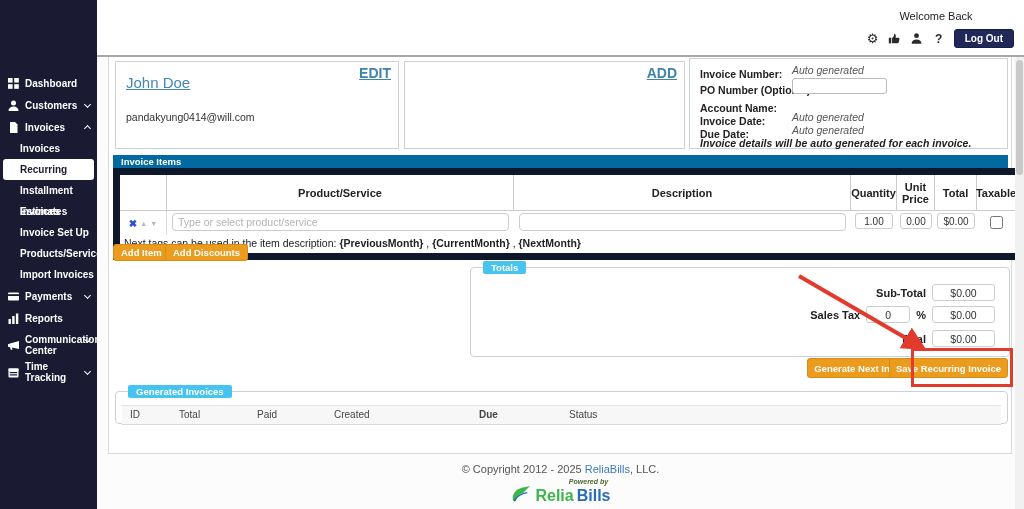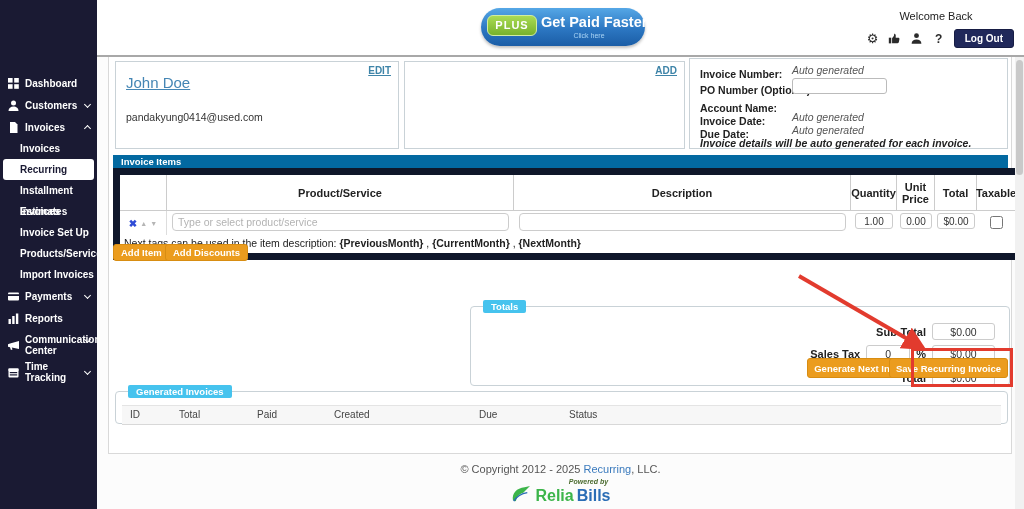--- a/index.html
+++ b/index.html
@@ -41,21 +41,21 @@
   .help-glyph { font-size:12px; font-weight:700; color:#2b2b2b; }
   .logout-btn { background:#20285a; color:#fff; font-size:10px; font-weight:700; border:1px solid #171d44;
                 border-radius:3px; padding:3px 10px; cursor:pointer; font-family:"Liberation Sans",sans-serif; }
 
   
   .content-bg { position:absolute; left:97px; top:57px; width:927px; height:452px; background:#fcfcfc; }
   .panel { position:absolute; left:108px; top:57px; width:904px; height:397px; background:#fff;
            border:1px solid #d9d9d9; border-top:none; }
 
   .box { position:absolute; background:#fff; border:1px solid #c9d2d7; }
-  .corner-link { position:absolute; top:3px; right:7px; font-size:10px; font-weight:700; color:#3e84a8;
+  .corner-link { position:absolute; top:3px; right:7px; font-size:14px; font-weight:700; color:#3e84a8;
                  text-decoration:underline; cursor:pointer; }
   .customer-name { position:absolute; left:10px; top:12px; font-size:15px; color:#4586b4; text-decoration:underline; cursor:pointer; }
   .customer-email { position:absolute; left:10px; top:49px; font-size:10.5px; color:#333; }
 
   .detail-row { position:absolute; left:10px; right:8px; height:14px; }
   .d-label { font-size:10.5px; font-weight:700; color:#222; }
   .d-value { position:absolute; left:92px; top:0; font-size:10.5px; font-style:italic; color:#555; }
   .po-input { position:absolute; left:92px; top:-2px; width:95px; height:16px; border:1px solid #bbb; border-radius:3px; }
   .details-note { position:absolute; left:10px; top:78px; font-size:10.5px; font-style:italic; font-weight:700; color:#222; }
 
@@ -223,25 +223,20 @@
             </svg>
         </span>
         <span class="nav-label">Time Tracking</span>
         <span class="chev down"></span>
       </div>
 
     </nav>
   </aside>
 
   <header class="topbar">
-    <div class="banner">
-      <span class="banner-badge">PLUS</span>
-      <span class="banner-title">Get Paid Faster!</span>
-      <span class="banner-sub">Click here</span>
-    </div>
     <div class="topbar-right">
       <div class="welcome">Welcome Back</div>
       <div class="topbar-icons">
         <span class="tb-icon">
             <span class="gear-glyph">⚙</span>
           </span>
         <span class="tb-icon">
           <svg width="13" height="13" viewBox="0 0 16 16" fill="#2b2b2b">
               <path d="M1 7h3v7H1z"></path>
               <path d="M5 13.5V7.6L7.2 5l.5-3c1 0 1.8.8 1.8 1.8V7h3.2c.9 0 1.5.8 1.4 1.6l-.7 3.7c-.1.8-.8 1.4-1.6 1.4H5z"></path>
@@ -261,21 +256,21 @@
     </div>
   </header>
   <div class="divider"></div>
 
   <div class="content-bg"></div>
   <div class="panel"></div>
 
   <div class="box" style="left:115px;top:61px;width:284px;height:88px;">
     <span class="corner-link">EDIT</span>
     <span class="customer-name">John Doe</span>
-    <span class="customer-email">pandakyung0414@used.com</span>
+    <span class="customer-email">pandakyung0414@will.com</span>
   </div>
 
   <div class="box" style="left:404px;top:61px;width:281px;height:88px;">
     <span class="corner-link">ADD</span>
   </div>
 
   <div class="box" style="left:689px;top:58px;width:319px;height:91px;">
     <div class="detail-row" style="top:5px;">
       <span class="d-label">Invoice Number:</span>
       <span class="d-value">Auto generated</span>
@@ -339,21 +334,21 @@
     </div>
     <div class="tags-note">
       <span>Next tags can be used in the item description: </span><b>{PreviousMonth}</b><span> , </span><b>{CurrentMonth}</b><span> , </span><b>{NextMonth}</b>
     </div>
   </div>
 
   <button class="btn-orange" style="left:113px;top:244px;">Add Item</button>
   <button class="btn-orange" style="left:165px;top:244px;">Add Discounts</button>
 
 
-  <div class="fs" style="left:470px;top:267px;width:540px;height:80px;margin-top:39px;">
+  <div class="fs" style="left:470px;top:267px;width:540px;height:90px;">
     <span class="fs-legend">Totals</span>
     <div class="tot-row" style="top:16px;">
       <span class="tot-label">Sub-Total</span>
       <input class="money-input" type="text" value="$0.00" style="">
     </div>
     <div class="tot-row" style="top:38px;">
       <span class="tot-label">Sales Tax</span>
       <input class="rate-input" type="text" value="0" style="">
       <span class="tot-label">%</span>
       <input class="money-input" type="text" value="$0.00" style="">
@@ -376,27 +371,27 @@
     <line x1="6" y1="6" x2="130" y2="78" stroke="#e23b2e" stroke-width="4" marker-end="url(#ah)"></line>
   </svg>
 
   <div class="fs" style="left:115px;top:391px;width:893px;height:33px;">
     <span class="fs-legend">Generated Invoices</span>
     <div class="gi-band">
       <span class="gi-col" style="left:8px;">ID</span>
       <span class="gi-col" style="left:57px;">Total</span>
       <span class="gi-col" style="left:135px;">Paid</span>
       <span class="gi-col" style="left:212px;">Created</span>
-      <span class="gi-col" style="left:357px;">Due</span>
+      <span class="gi-col" style="left:357px;font-weight:bold;">Due</span>
       <span class="gi-col" style="left:447px;">Status</span>
     </div>
   </div>
 
   <div class="copyright">
-    <span>© Copyright 2012 - 2025 </span><a>Recurring</a><span>, LLC.</span>
+    <span>© Copyright 2012 - 2025 </span><a>ReliaBills</a><span>, LLC.</span>
   </div>
   <div class="powered">Powered by</div>
   <div class="logo-row">
     <span>
       <svg width="22" height="18" viewBox="0 0 24 20">
           <path d="M3 17C2 9 7 3.5 16 2.5L22 1l-7.5 7.5C10 10 7.5 12.5 6.3 18z" fill="#3cb54a"></path>
           <path d="M4 18c4-6.5 8.5-8.5 15-9.5" stroke="#2a6db5" stroke-width="1.6" fill="none"></path>
         </svg>
     </span>
     <span class="logo-relia">Relia</span>

